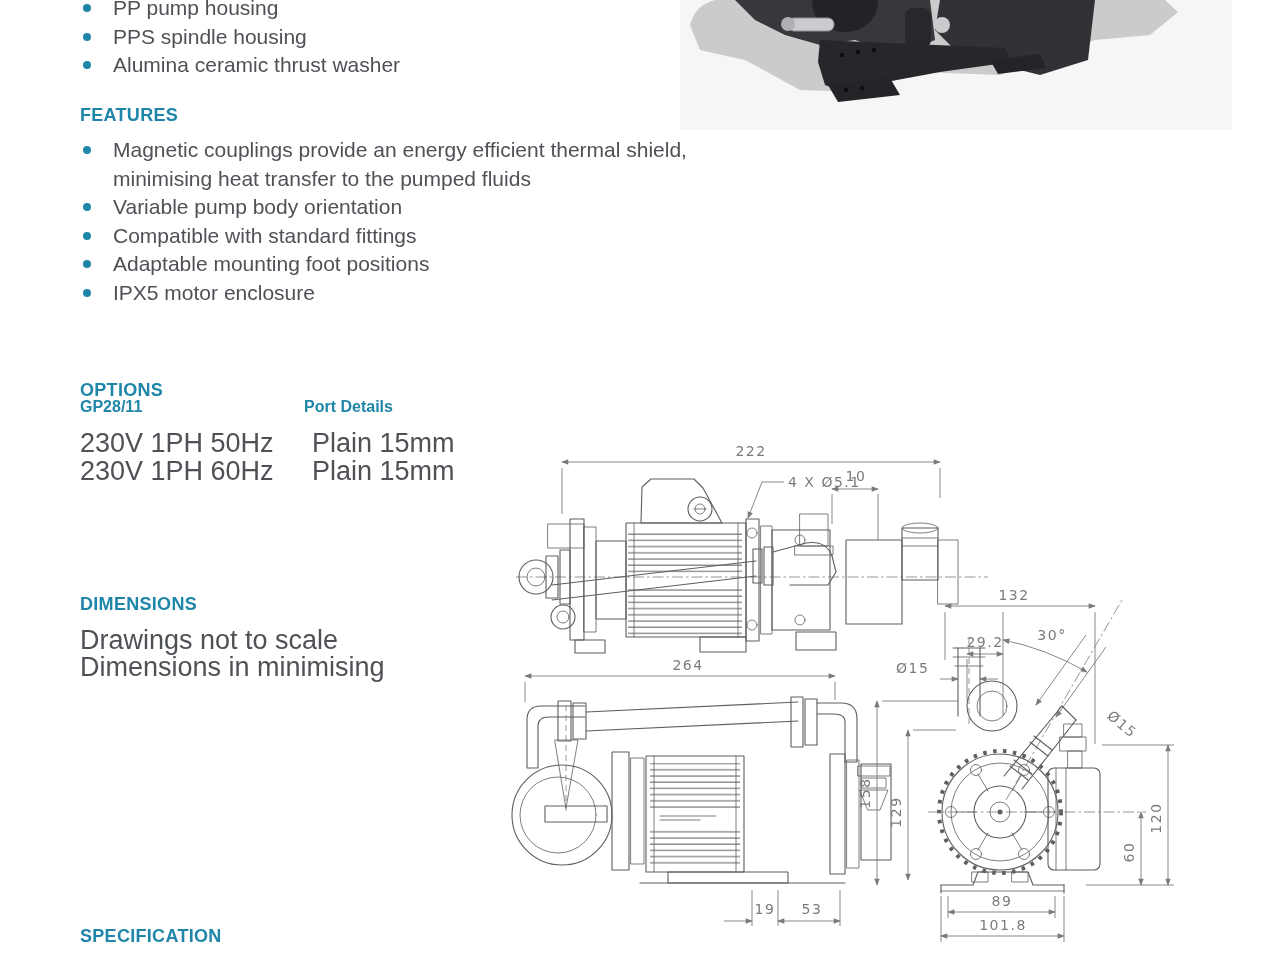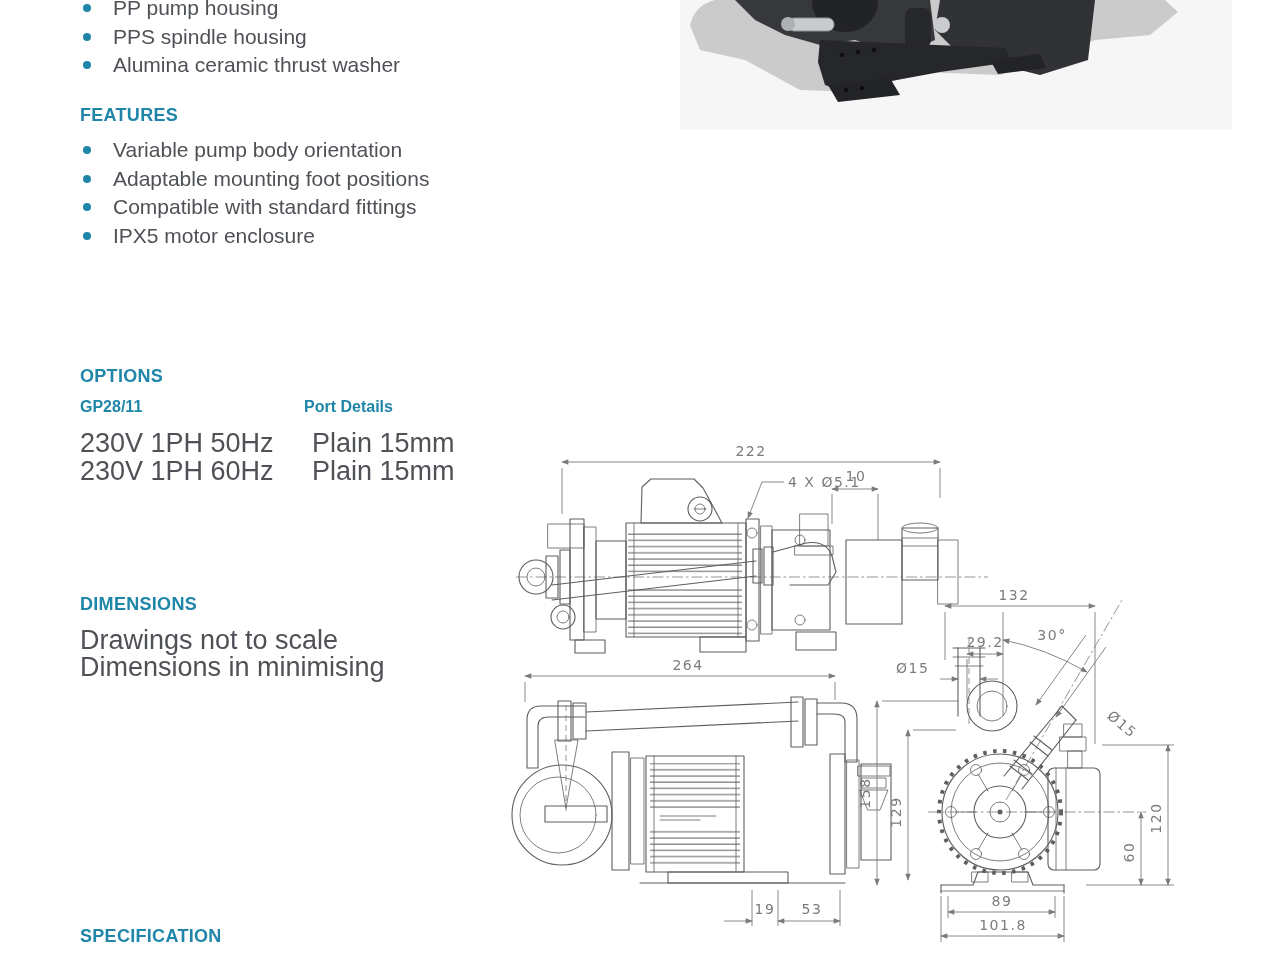--- a/index.html
+++ b/index.html
@@ -50,27 +50,28 @@
 </svg>
 
 <ul class="blist" style="left:80px;top:-6px">
   <li><span>PP pump housing</span></li>
   <li><span>PPS spindle housing</span></li>
   <li><span>Alumina ceramic thrust washer</span></li>
 </ul>
 
 <div class="h1" style="left:80px;top:105px">FEATURES</div>
 <ul class="blist" style="left:80px;top:136px">
+  <li><span>Magnetic couplings provide an energy efficient thermal shield, minimising heat transfer to the pumped fluids</span></li>
   <li><span>Variable pump body orientation</span></li>
+  <li><span>Compatible with standard fittings</span></li>
   <li><span>Adaptable mounting foot positions</span></li>
-  <li><span>Compatible with standard fittings</span></li>
   <li><span>IPX5 motor enclosure</span></li>
 </ul>
 
-<div class="h1" style="left:80px;top:366px">OPTIONS</div>
+<div class="h1" style="left:80px;top:380px">OPTIONS</div>
 <div class="h2" style="left:80px;top:398px">GP28/11</div>
 <div class="h2" style="left:304px;top:398px">Port Details</div>
 <div class="txt" style="left:80px;top:428px">230V 1PH 50Hz</div>
 <div class="txt" style="left:312px;top:428px">Plain 15mm</div>
 <div class="txt" style="left:80px;top:456px">230V 1PH 60Hz</div>
 <div class="txt" style="left:312px;top:456px">Plain 15mm</div>
 
 <div class="h1" style="left:80px;top:594px">DIMENSIONS</div>
 <div class="txt" style="left:80px;top:625px">Drawings not to scale</div>
 <div class="txt" style="left:80px;top:652px">Dimensions in minimising</div>

